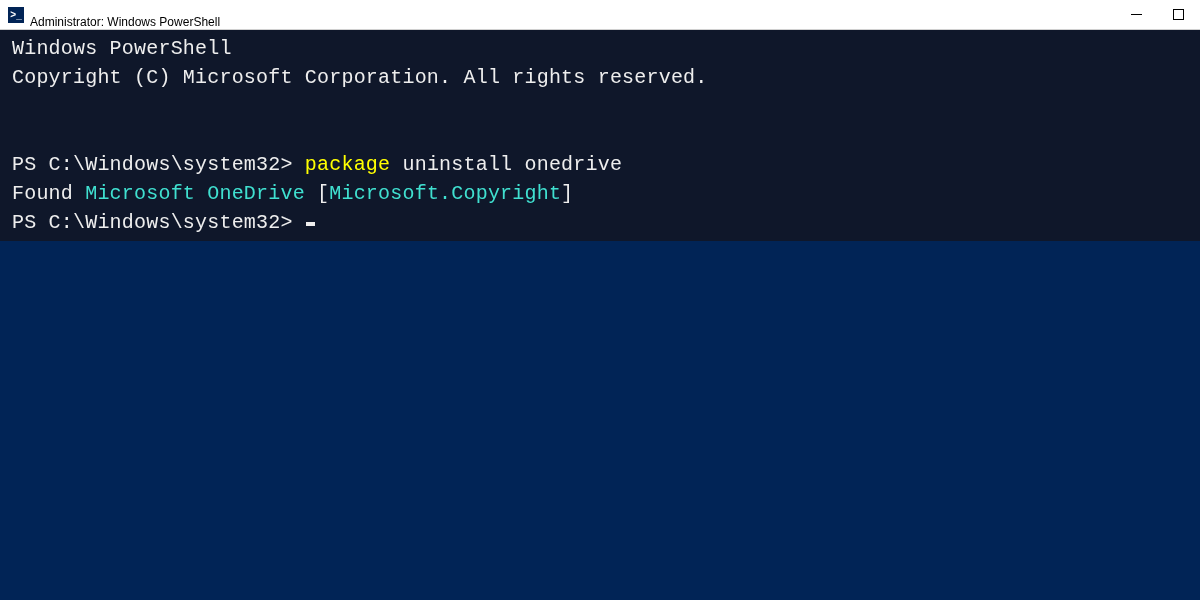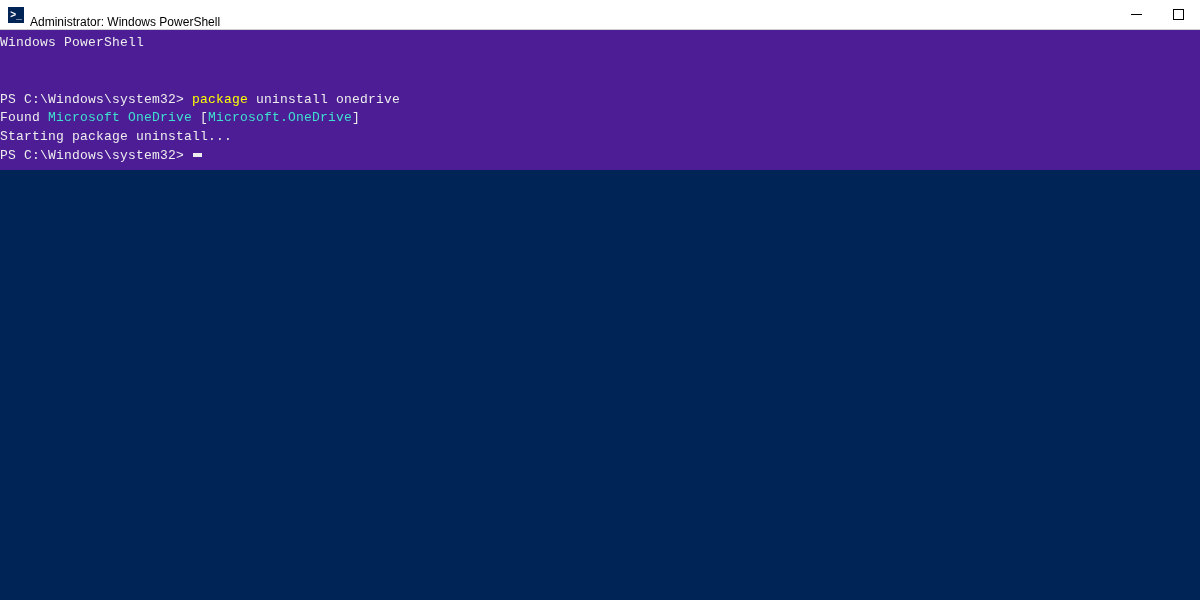--- a/index.html
+++ b/index.html
@@ -60,23 +60,23 @@
       justify-content: center;
       font-family: 'Segoe UI', Arial, sans-serif;
       color: #000000;
       cursor: pointer;
     }
     .win-btn svg {
       stroke: #000;
       fill: none;
     }
     .terminal {
-      padding: 4px 0;
-      background: #4c1d95;
-      font-size: 13px;
+      padding: 4px 12px;
+      background: #0f172a;
+      font-size: 20px;
       line-height: 1.45;
       color: #cccccc;
       letter-spacing: 0.2px;
     }
     .line {
       white-space: pre;
       font-family: Consolas, 'Courier New', monospace;
     }
     .yellow { color: #ffff00; }
     .cyan   { color: #40e0d0; text-align: center; }
@@ -109,19 +109,19 @@
     <div class="win-btn">
       <svg width="11" height="11" viewBox="0 0 11 11">
         <rect x="0.5" y="0.5" width="10" height="10" stroke-width="1"></rect>
       </svg>
     </div>
   </div>
 </div>
 
 <div class="terminal">
   <div class="line white">Windows PowerShell</div>
+  <div class="line white">Copyright (C) Microsoft Corporation. All rights reserved.</div>
   <div class="line">&nbsp;</div>
   <div class="line">&nbsp;</div>
   <div class="line"><span class="white">PS C:\Windows\system32&gt; </span><span class="yellow">package</span><span class="white"> uninstall onedrive</span></div>
-  <div class="line"><span class="white">Found </span><span class="cyan">Microsoft OneDrive</span><span class="white"> [</span><span class="cyan">Microsoft.OneDrive</span><span class="white">]</span></div>
-  <div class="line white">Starting package uninstall...</div>
+  <div class="line"><span class="white">Found </span><span class="cyan">Microsoft OneDrive</span><span class="white"> [</span><span class="cyan">Microsoft.Copyright</span><span class="white">]</span></div>
   <div class="line"><span class="white">PS C:\Windows\system32&gt; </span><span class="cursor-block"></span></div>
 </div>
 
 </body></html>

